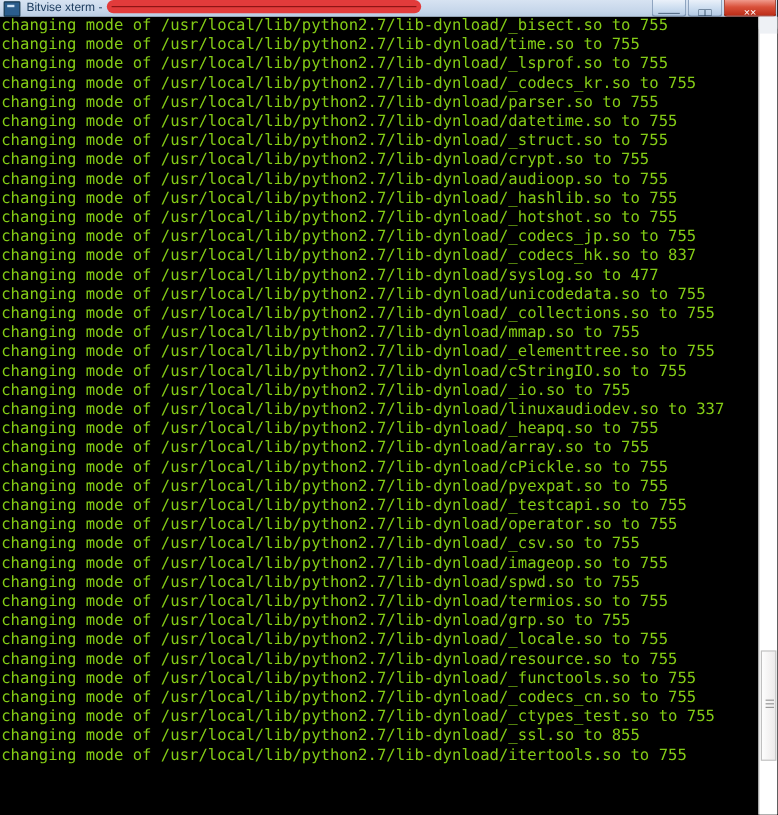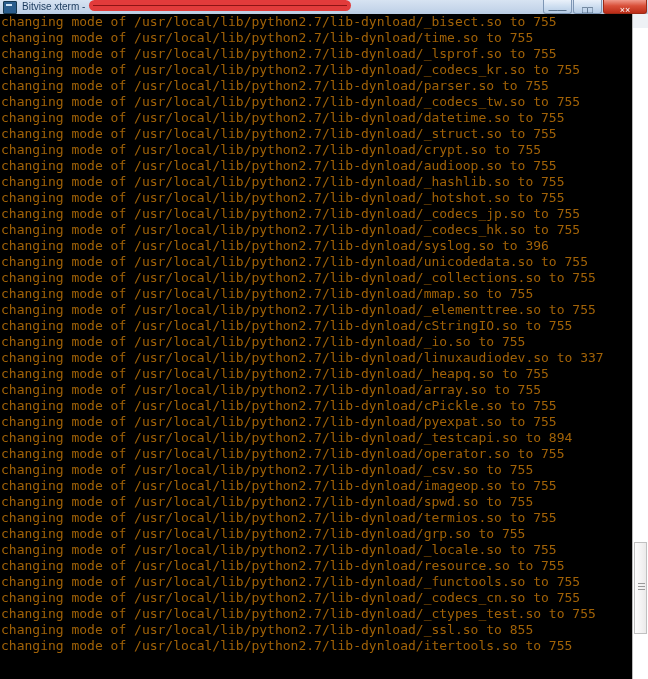--- a/index.html
+++ b/index.html
@@ -130,21 +130,21 @@
     position: absolute;
     left: 1px;
     top: 0px;
     width: 631px;
   }
   .line {
     font-family: "DejaVu Sans Mono", "Liberation Mono", monospace;
     font-size: 13px;
     line-height: 16px;
     height: 16px;
-    color: #a16207;
+    color: #84cc16;
     white-space: pre;
     letter-spacing: 0px;
     overflow: hidden;
   }
 
   
   #right-gutter {
     position: absolute;
     right: 0;
     top: 14px;
@@ -211,42 +211,41 @@
     </div>
   </div>
 
   <div id="terminal">
     <div id="termlines">
         <div class="line">changing mode of /usr/local/lib/python2.7/lib-dynload/_bisect.so to 755</div>
         <div class="line">changing mode of /usr/local/lib/python2.7/lib-dynload/time.so to 755</div>
         <div class="line">changing mode of /usr/local/lib/python2.7/lib-dynload/_lsprof.so to 755</div>
         <div class="line">changing mode of /usr/local/lib/python2.7/lib-dynload/_codecs_kr.so to 755</div>
         <div class="line">changing mode of /usr/local/lib/python2.7/lib-dynload/parser.so to 755</div>
-        <div class="line">changing mode of /usr/local/lib/python2.7/lib-dynload/_codecs_tw.so to 755</div>
         <div class="line">changing mode of /usr/local/lib/python2.7/lib-dynload/datetime.so to 755</div>
         <div class="line">changing mode of /usr/local/lib/python2.7/lib-dynload/_struct.so to 755</div>
         <div class="line">changing mode of /usr/local/lib/python2.7/lib-dynload/crypt.so to 755</div>
         <div class="line">changing mode of /usr/local/lib/python2.7/lib-dynload/audioop.so to 755</div>
         <div class="line">changing mode of /usr/local/lib/python2.7/lib-dynload/_hashlib.so to 755</div>
         <div class="line">changing mode of /usr/local/lib/python2.7/lib-dynload/_hotshot.so to 755</div>
         <div class="line">changing mode of /usr/local/lib/python2.7/lib-dynload/_codecs_jp.so to 755</div>
-        <div class="line">changing mode of /usr/local/lib/python2.7/lib-dynload/_codecs_hk.so to 755</div>
-        <div class="line">changing mode of /usr/local/lib/python2.7/lib-dynload/syslog.so to 396</div>
+        <div class="line">changing mode of /usr/local/lib/python2.7/lib-dynload/_codecs_hk.so to 837</div>
+        <div class="line">changing mode of /usr/local/lib/python2.7/lib-dynload/syslog.so to 477</div>
         <div class="line">changing mode of /usr/local/lib/python2.7/lib-dynload/unicodedata.so to 755</div>
         <div class="line">changing mode of /usr/local/lib/python2.7/lib-dynload/_collections.so to 755</div>
         <div class="line">changing mode of /usr/local/lib/python2.7/lib-dynload/mmap.so to 755</div>
         <div class="line">changing mode of /usr/local/lib/python2.7/lib-dynload/_elementtree.so to 755</div>
         <div class="line">changing mode of /usr/local/lib/python2.7/lib-dynload/cStringIO.so to 755</div>
         <div class="line">changing mode of /usr/local/lib/python2.7/lib-dynload/_io.so to 755</div>
         <div class="line">changing mode of /usr/local/lib/python2.7/lib-dynload/linuxaudiodev.so to 337</div>
         <div class="line">changing mode of /usr/local/lib/python2.7/lib-dynload/_heapq.so to 755</div>
         <div class="line">changing mode of /usr/local/lib/python2.7/lib-dynload/array.so to 755</div>
         <div class="line">changing mode of /usr/local/lib/python2.7/lib-dynload/cPickle.so to 755</div>
         <div class="line">changing mode of /usr/local/lib/python2.7/lib-dynload/pyexpat.so to 755</div>
-        <div class="line">changing mode of /usr/local/lib/python2.7/lib-dynload/_testcapi.so to 894</div>
+        <div class="line">changing mode of /usr/local/lib/python2.7/lib-dynload/_testcapi.so to 755</div>
         <div class="line">changing mode of /usr/local/lib/python2.7/lib-dynload/operator.so to 755</div>
         <div class="line">changing mode of /usr/local/lib/python2.7/lib-dynload/_csv.so to 755</div>
         <div class="line">changing mode of /usr/local/lib/python2.7/lib-dynload/imageop.so to 755</div>
         <div class="line">changing mode of /usr/local/lib/python2.7/lib-dynload/spwd.so to 755</div>
         <div class="line">changing mode of /usr/local/lib/python2.7/lib-dynload/termios.so to 755</div>
         <div class="line">changing mode of /usr/local/lib/python2.7/lib-dynload/grp.so to 755</div>
         <div class="line">changing mode of /usr/local/lib/python2.7/lib-dynload/_locale.so to 755</div>
         <div class="line">changing mode of /usr/local/lib/python2.7/lib-dynload/resource.so to 755</div>
         <div class="line">changing mode of /usr/local/lib/python2.7/lib-dynload/_functools.so to 755</div>
         <div class="line">changing mode of /usr/local/lib/python2.7/lib-dynload/_codecs_cn.so to 755</div>

